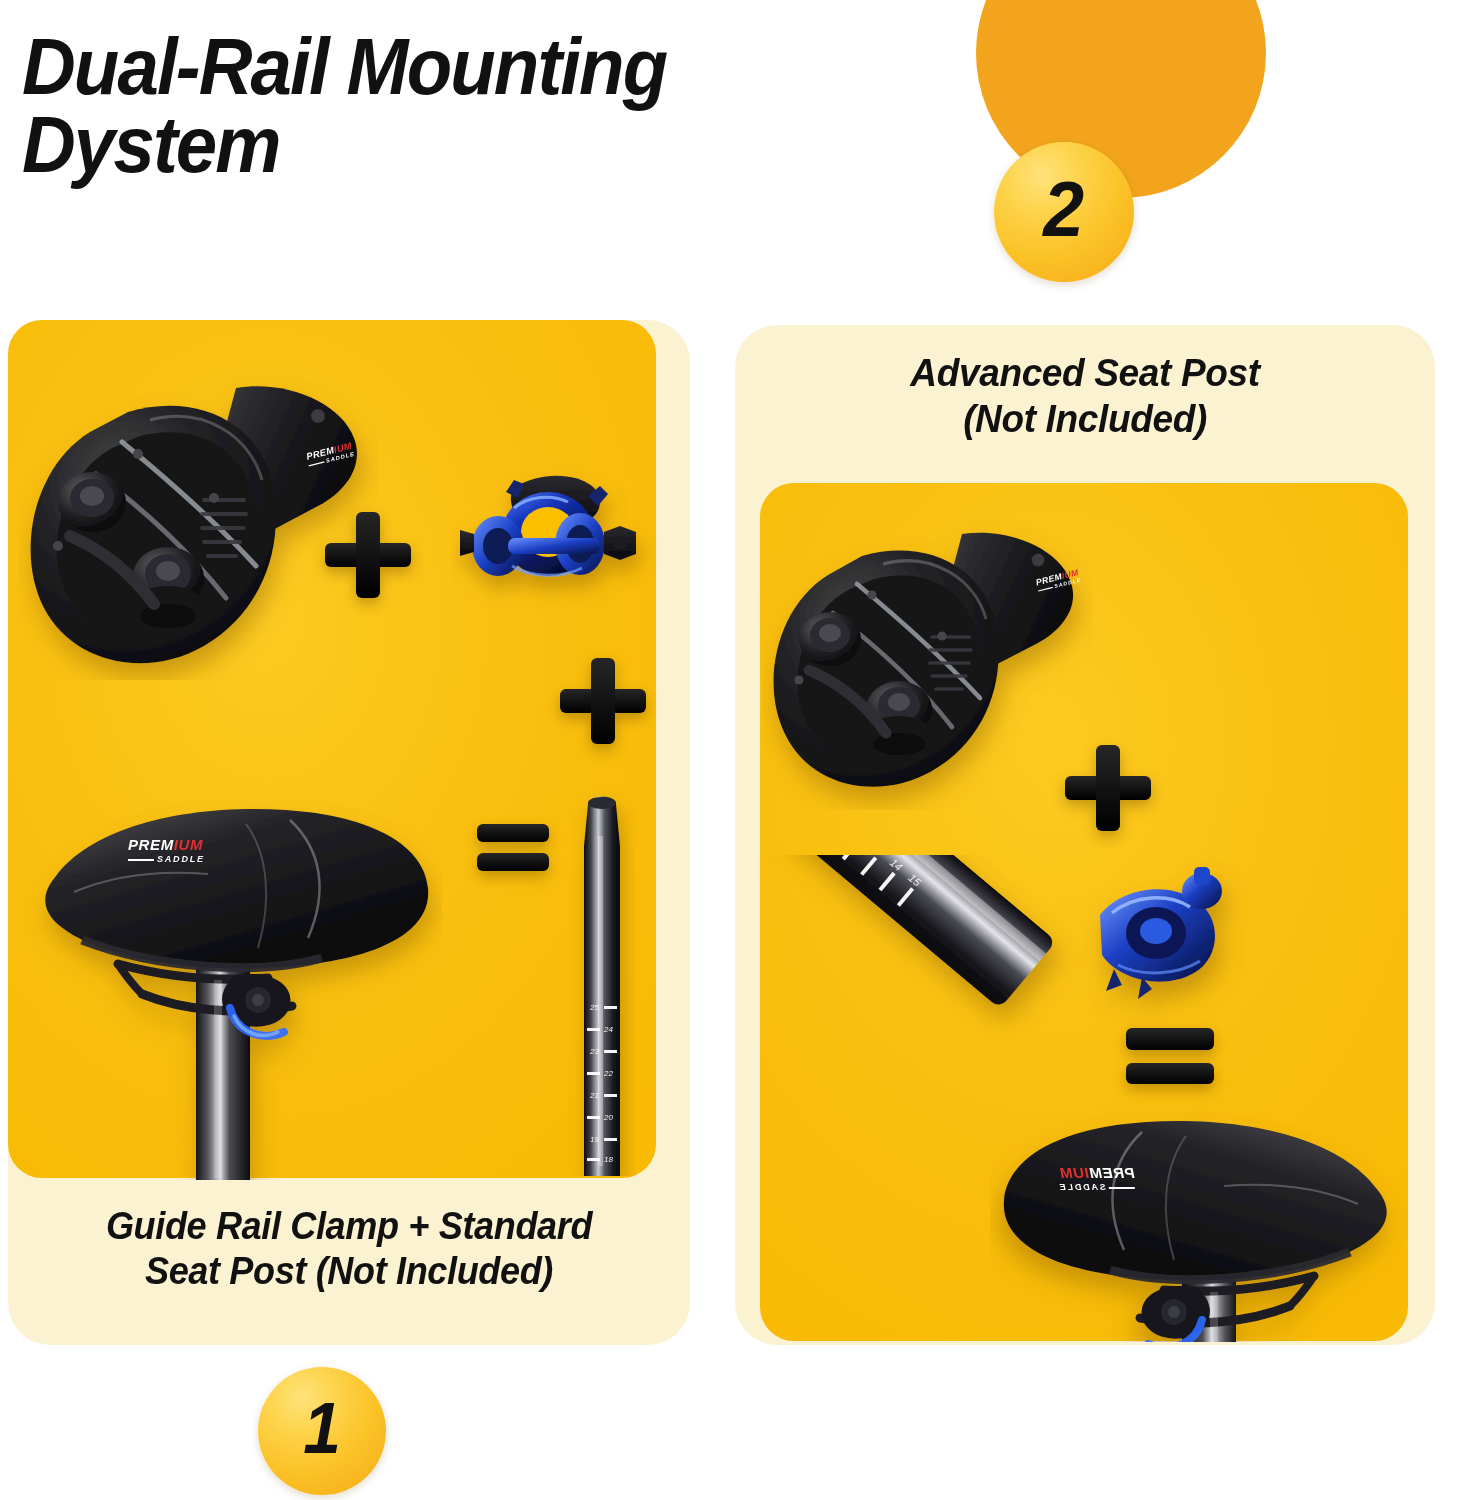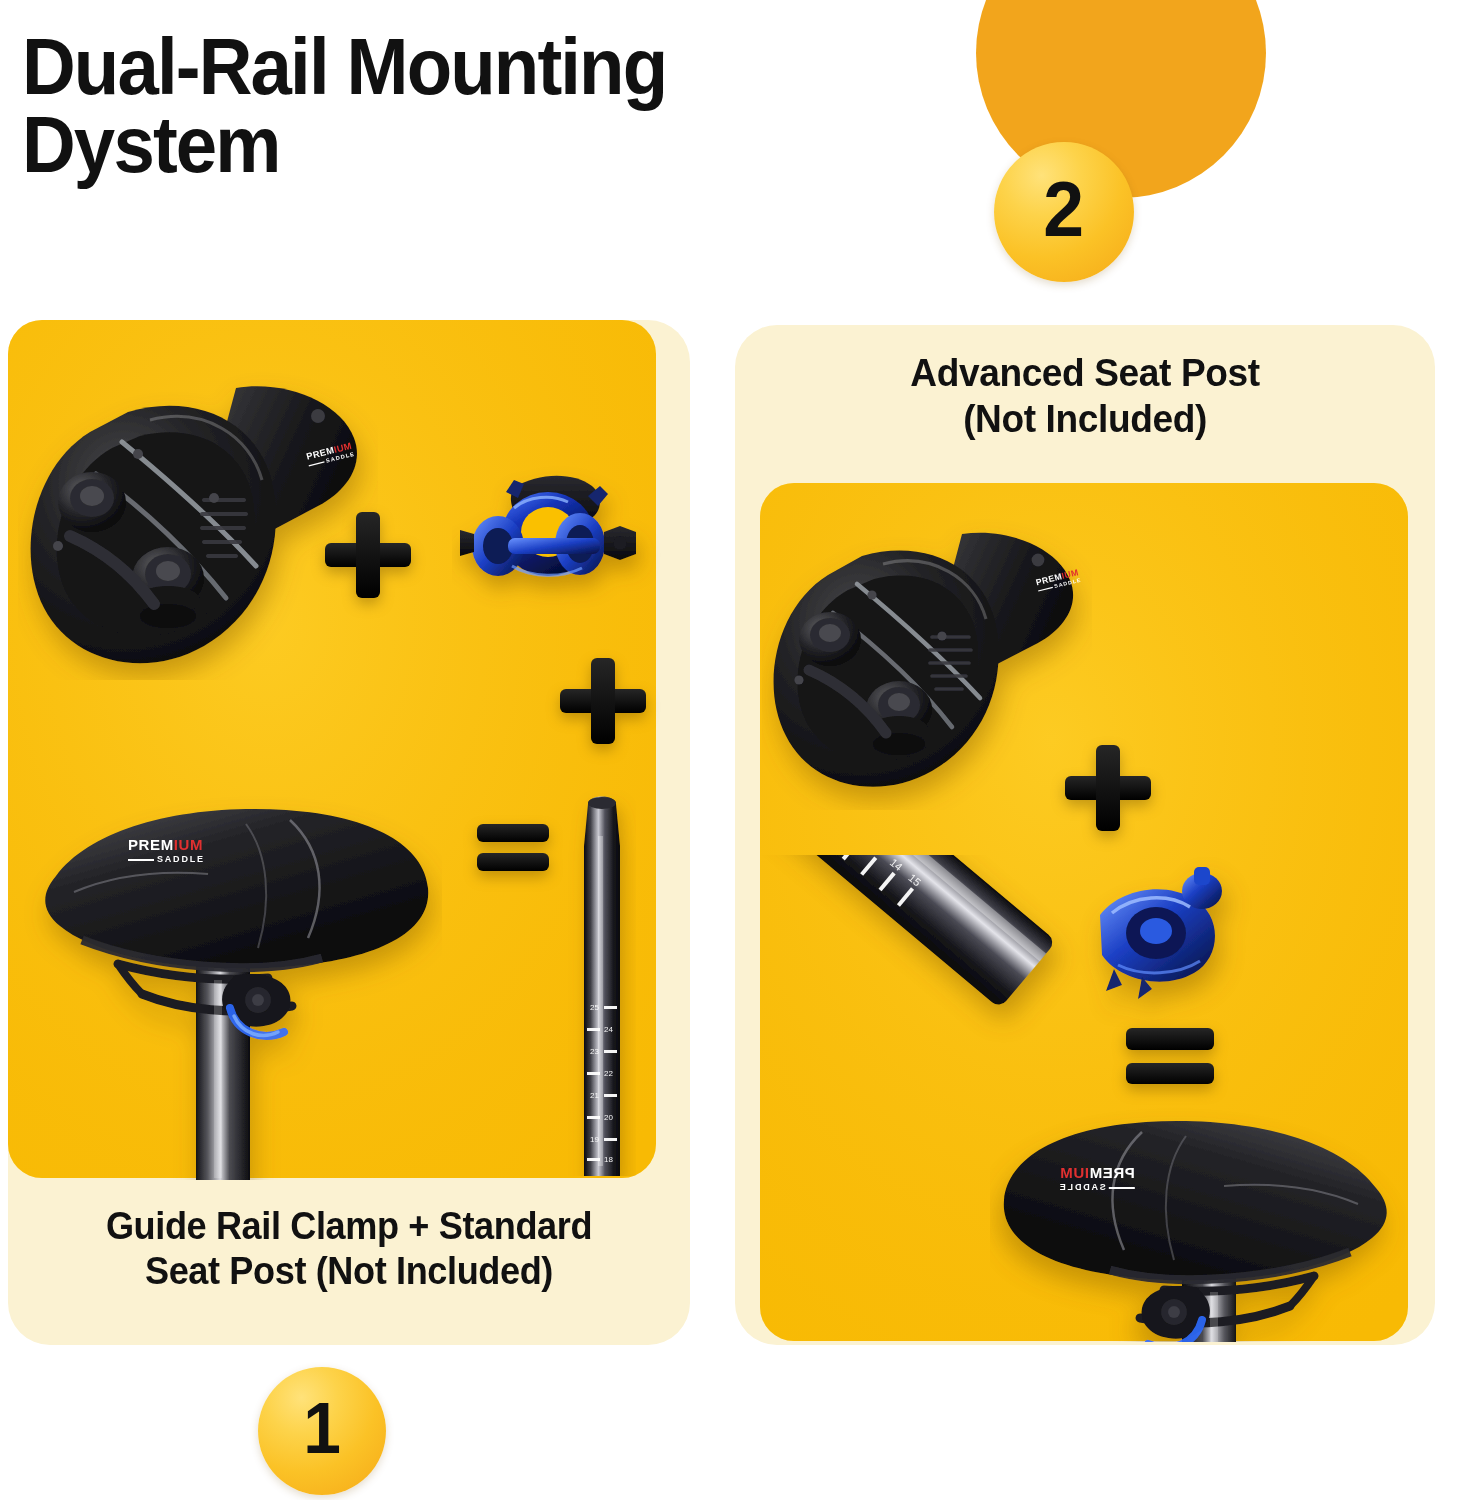--- a/index.html
+++ b/index.html
@@ -3,21 +3,21 @@
 <meta charset="utf-8">
 <title>Dual-Rail Mounting Dystem</title>
 <style>
   * { box-sizing: border-box; margin: 0; padding: 0; }
   html, body {
     width: 1460px; height: 1500px;
     background: #ffffff;
     font-family: "Liberation Sans", sans-serif;
     overflow: hidden;
   }
-  #root { position: relative; width: 1204px; height: 1500px; background: #ffffff; }
+  #root { position: relative; width: 1204px; height: 1500px; background: #ffffff; font-style: italic; }
 
   
   .corner-blob {
     position: absolute; top: -92px; right: -62px;
     width: 290px; height: 290px; border-radius: 50%;
     background: #F2A51C;
   }
 
   
   .page-title {

